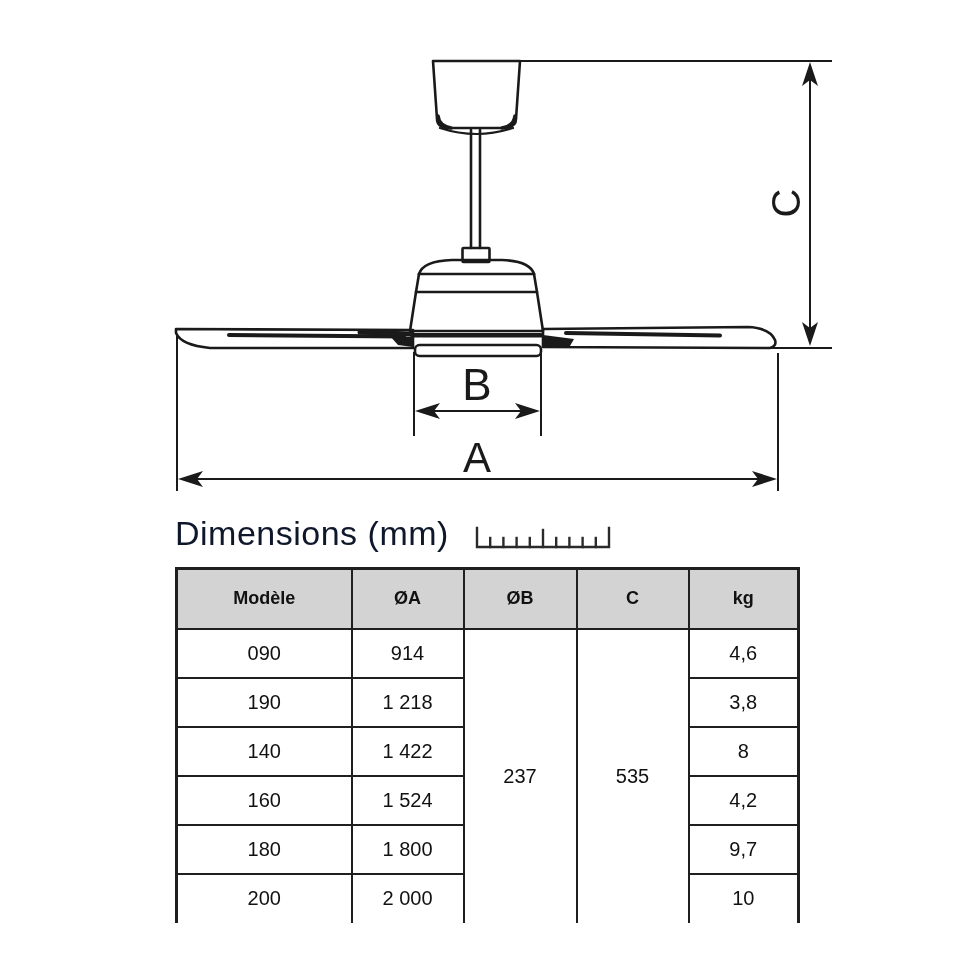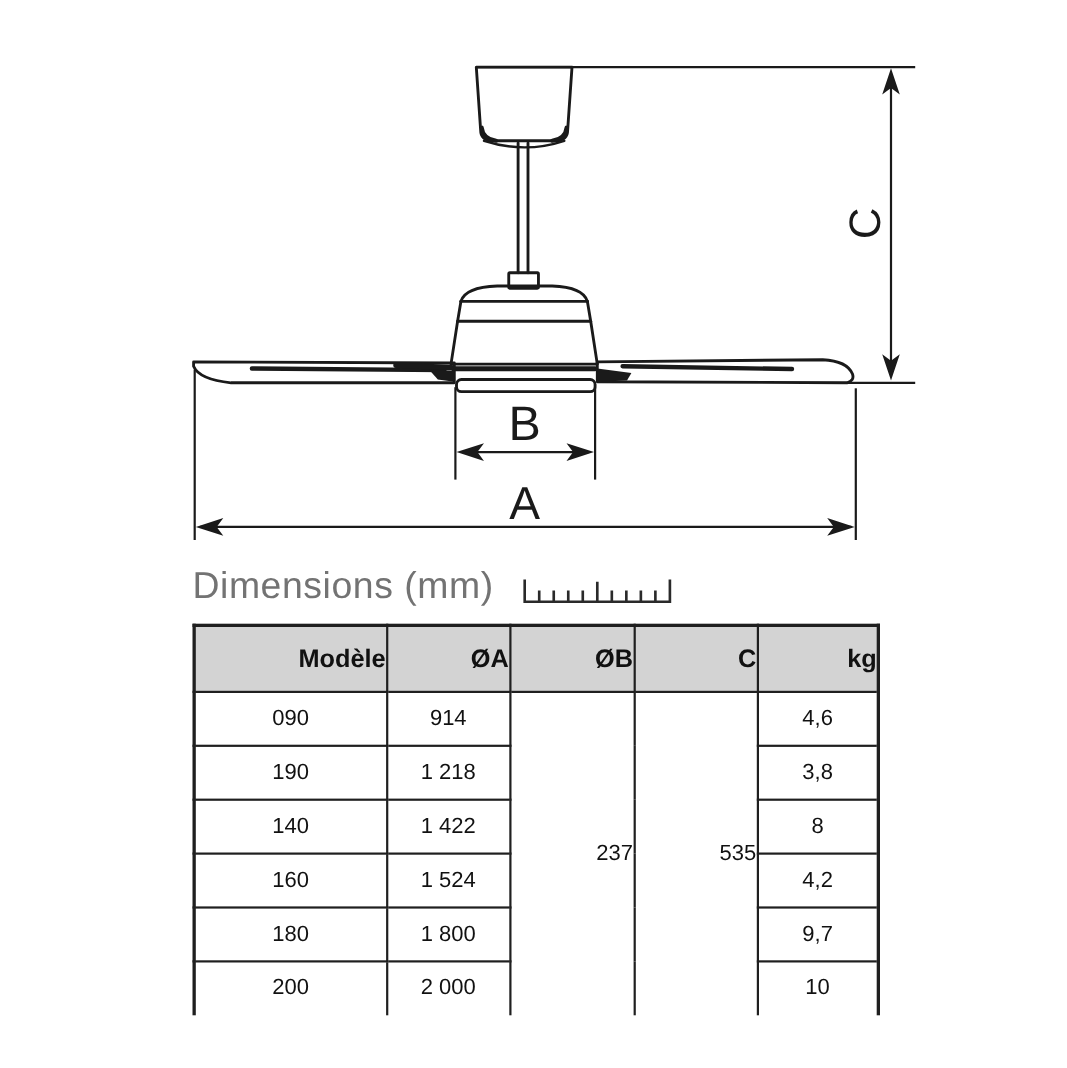--- a/index.html
+++ b/index.html
@@ -25,21 +25,21 @@
     left: 175px;
     top: 514px;
     display: flex;
     align-items: flex-end;
     gap: 26px;
   }
   .heading-text {
     font-size: 34px;
     line-height: 38px;
     font-weight: 400;
-    color: #737373;
+    color: #0f172a;
     letter-spacing: 0.5px;
     white-space: nowrap;
   }
   .ruler-icon {
     margin-bottom: 2px;
   }
   table.dim-table {
     position: absolute;
     left: 175px;
     top: 567px;
@@ -53,31 +53,30 @@
     border: 2px solid #1f1f1f;
     text-align: center;
     vertical-align: middle;
     padding: 0;
     color: #111111;
   }
   .dim-table thead tr { height: 60px; }
   .dim-table tbody tr { height: 49px; }
   .dim-table th {
     background: #d3d3d3;
-    font-size: 23px;
+    font-size: 18px;
     font-weight: bold;
-    text-align: right;
   }
   .dim-table td {
     background: #ffffff;
     font-size: 20px;
     font-weight: normal;
   }
   .dim-table tbody tr:last-child td { border-bottom: none; }
-  .dim-table td.merged { border-bottom: none; text-align: right; }
+  .dim-table td.merged { border-bottom: none; }
   svg text {
     font-family: "Liberation Sans", "DejaVu Sans", sans-serif;
   }
 </style>
 </head>
 <body>
 
 <div class="canvas">
 
   <svg class="fan-svg" width="970" height="515" viewBox="0 0 970 515">

